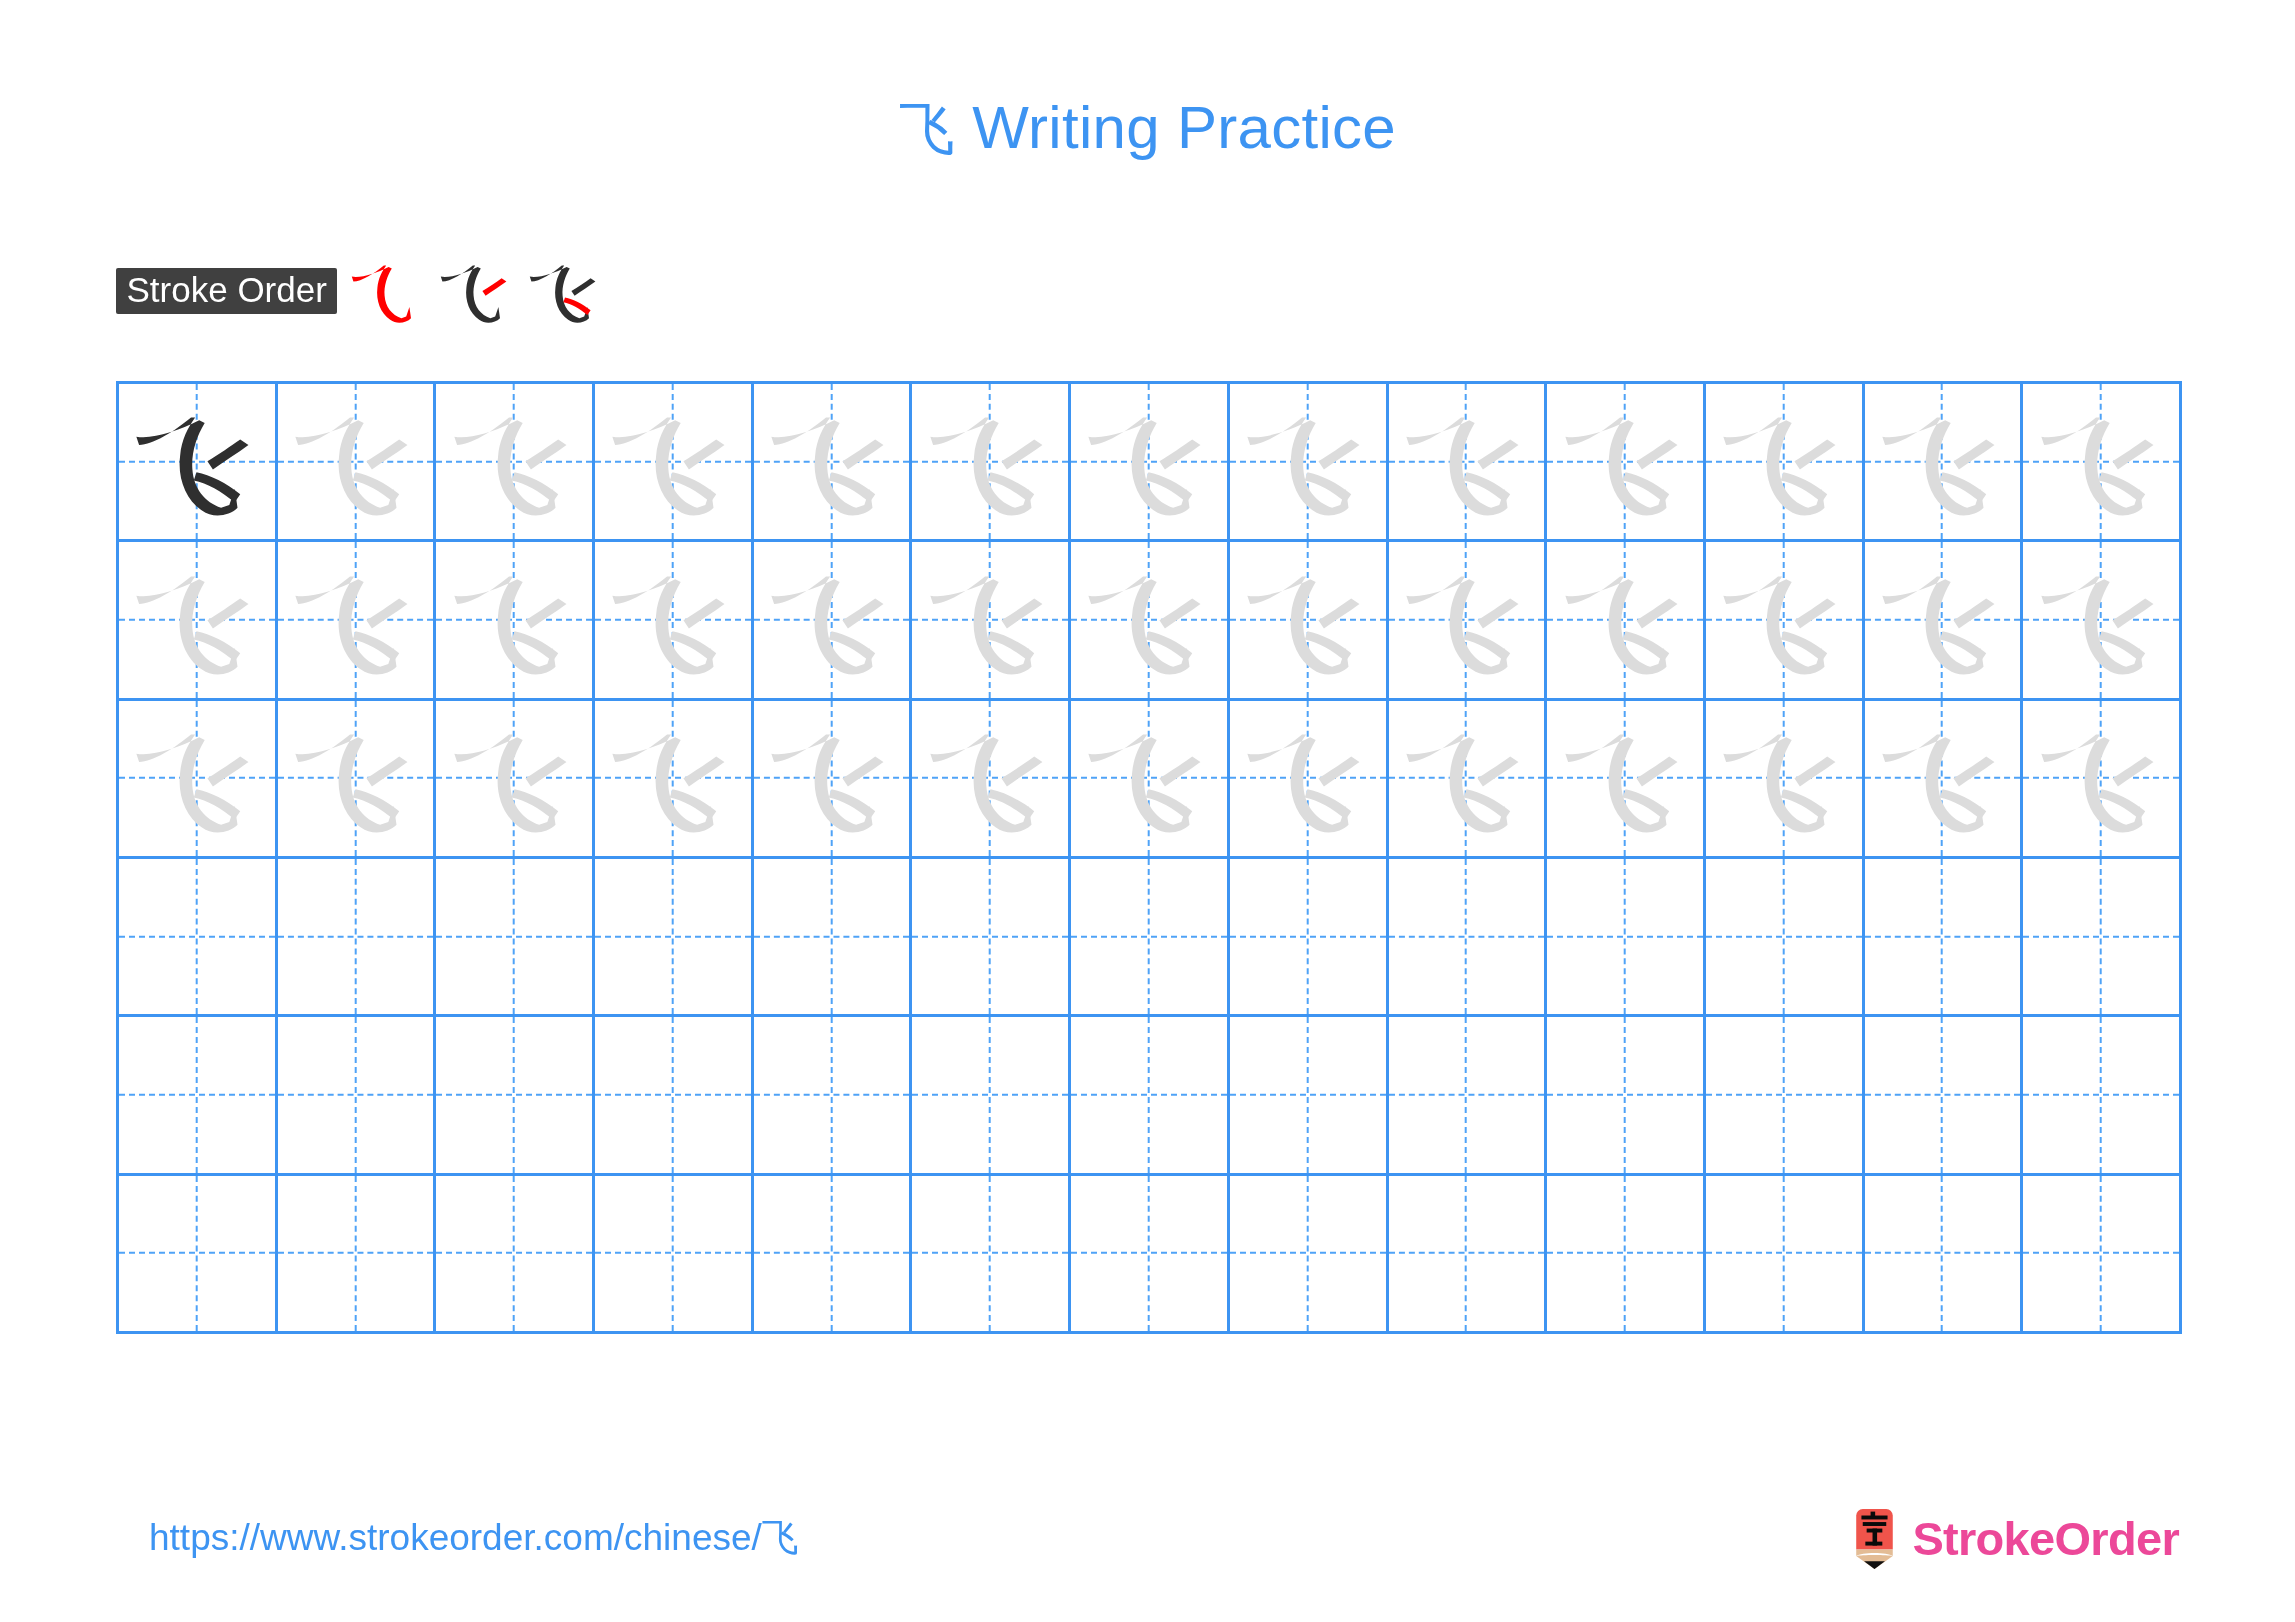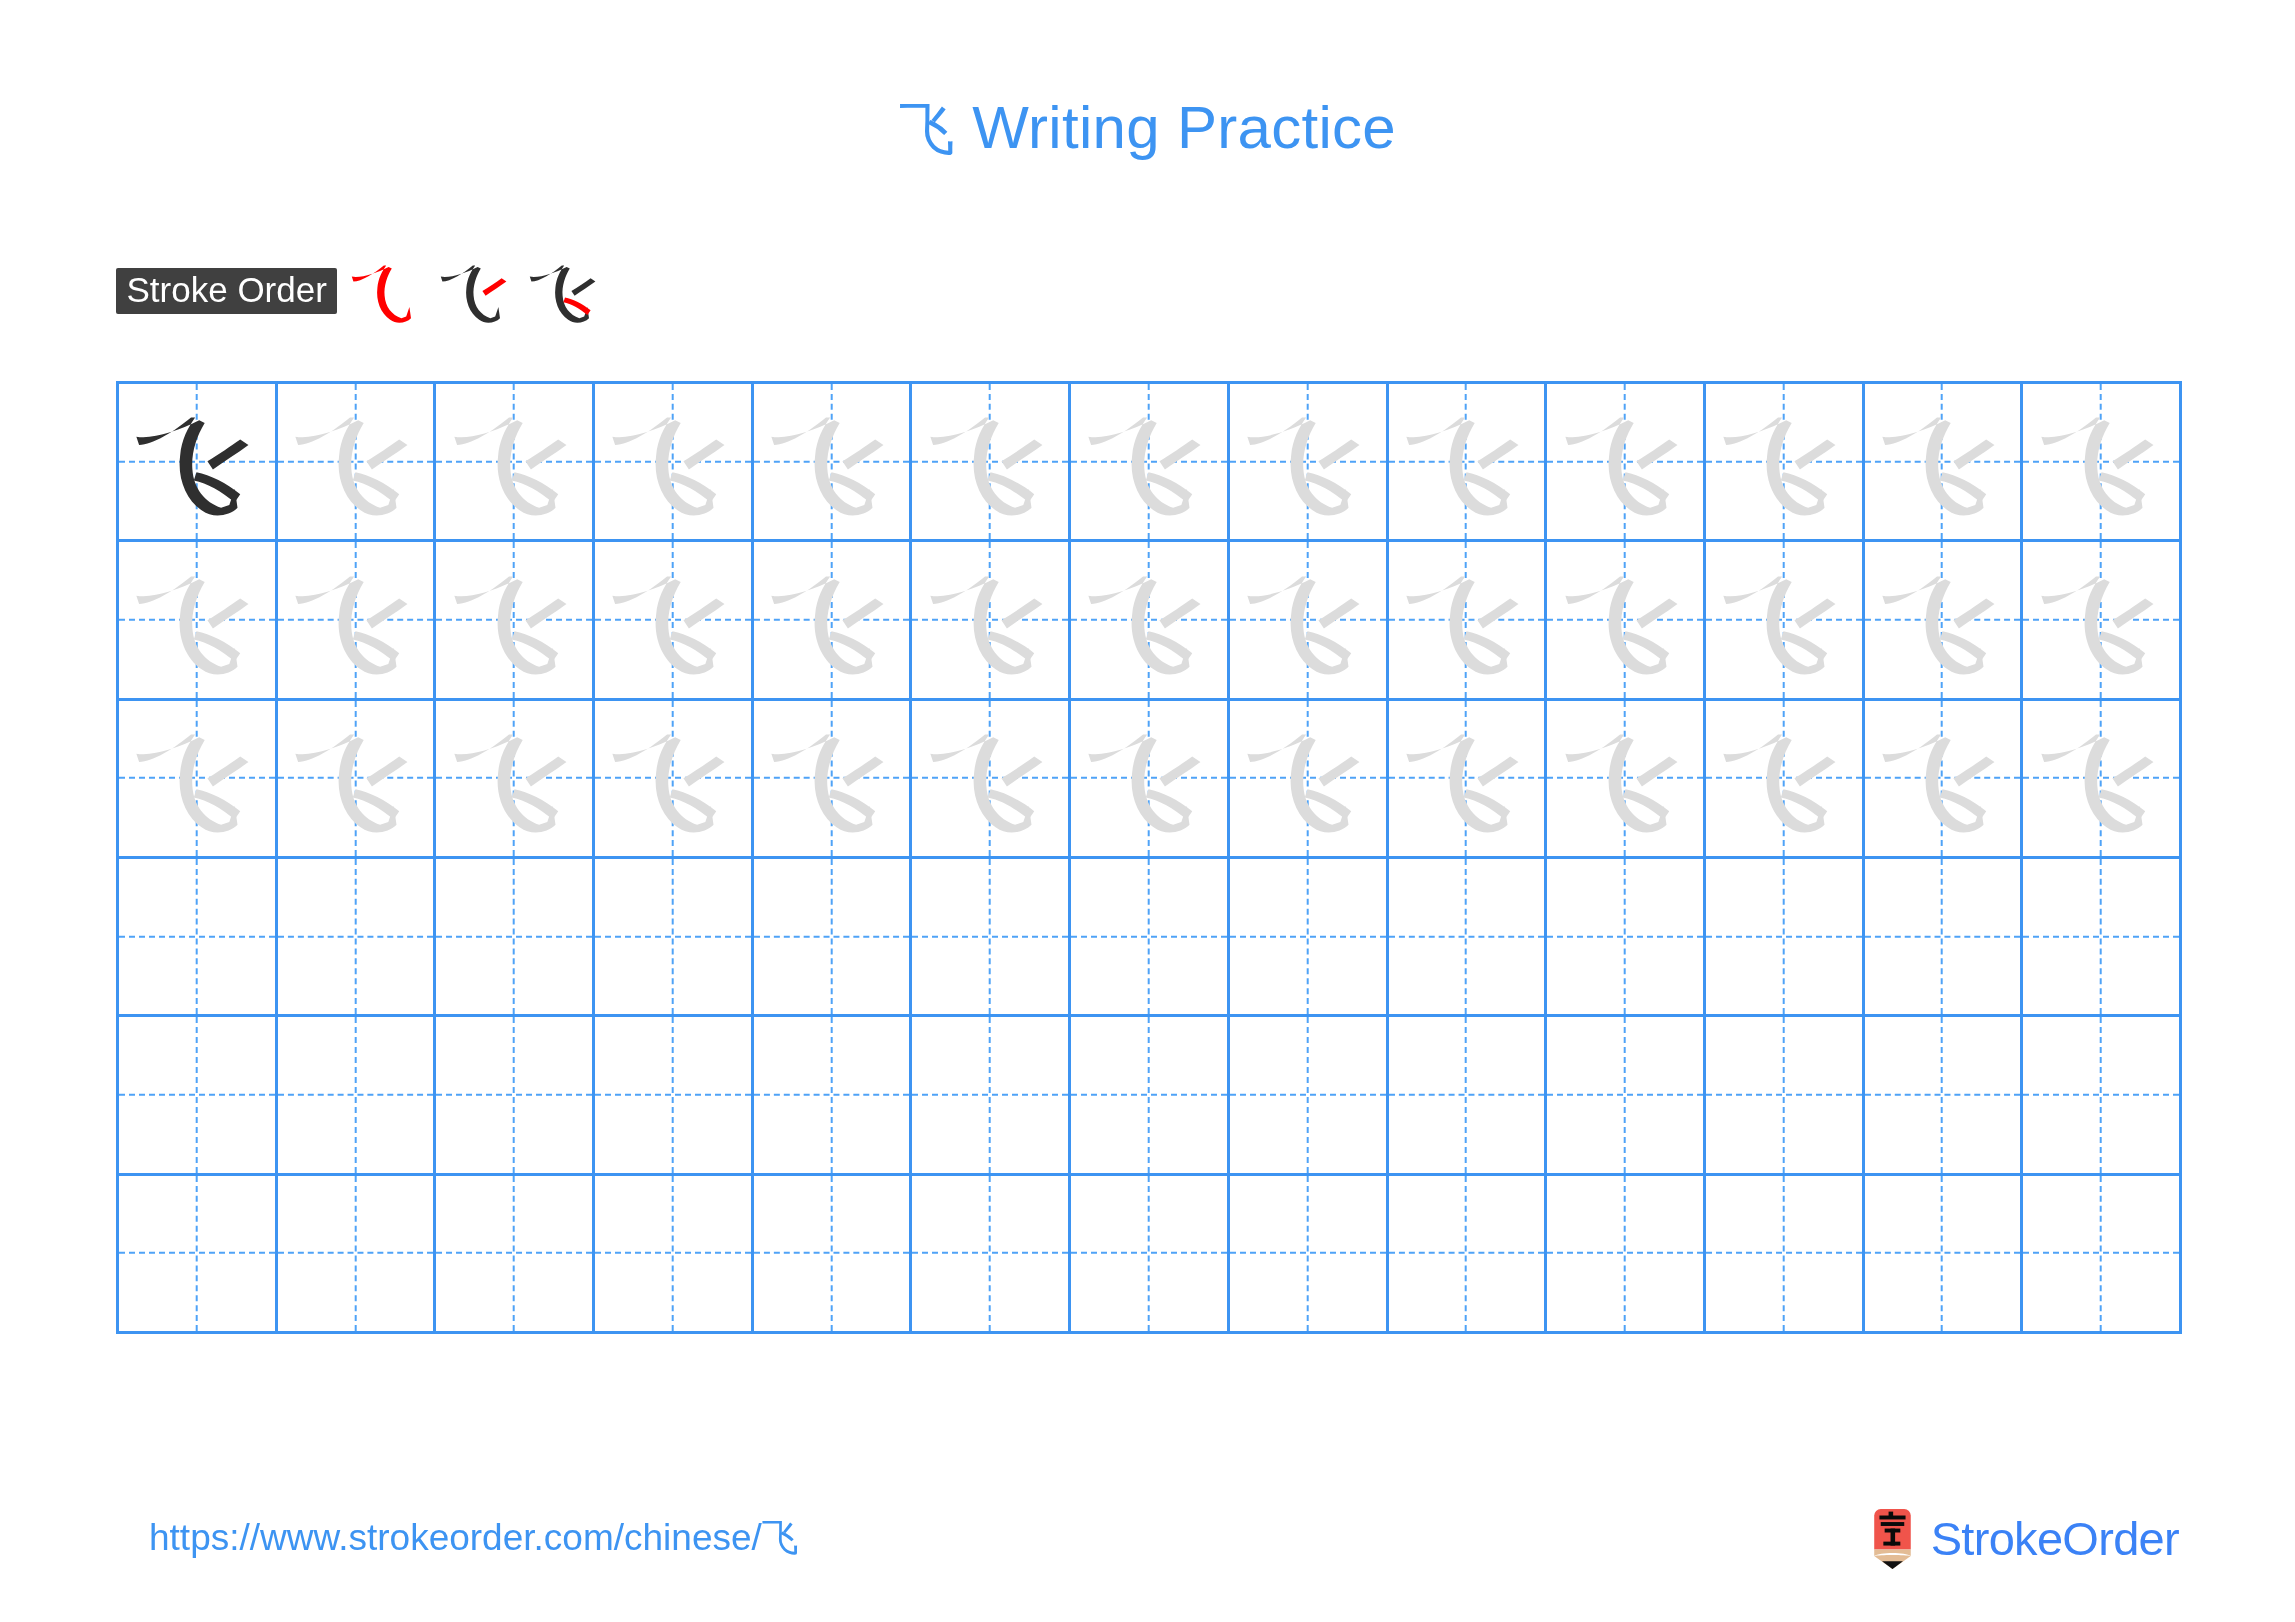--- a/index.html
+++ b/index.html
@@ -132,22 +132,22 @@
     top: 1506px;
     display: flex;
     align-items: center;
     gap: 14.4px;
     height: 65px;
   }
   #brand-mark { width: 47px; height: 60px; flex: 0 0 auto; }
   #brand-mark svg { display: block; }
   #brand-text {
     font-size: 47px;
-    font-weight: normal;
-    color: #3b82f6;
+    font-weight: bold;
+    color: #ec4899;
     letter-spacing: -0.7px;
     line-height: 1.0;
     white-space: nowrap;
   }
 </style>
 </head>
 <body>
 
 <div id="page-title"><span class="title-char">飞</span><span> Writing Practice</span></div>
 

